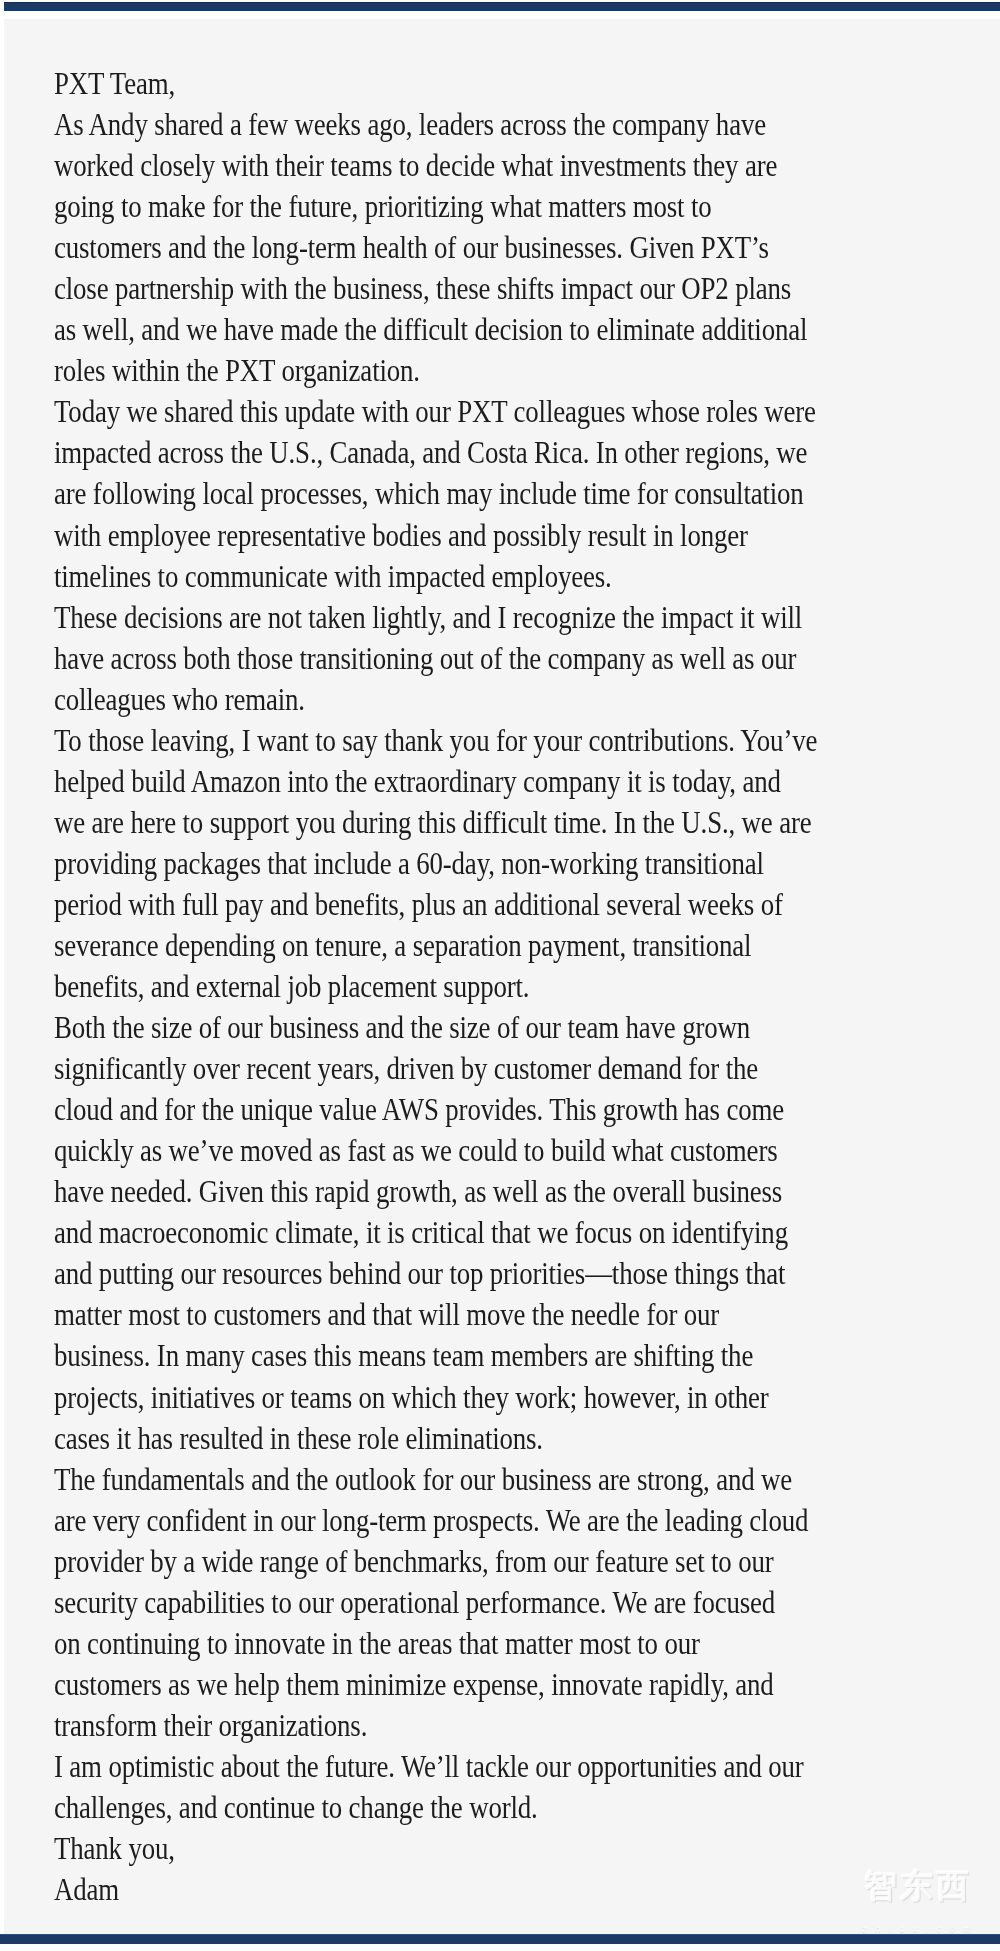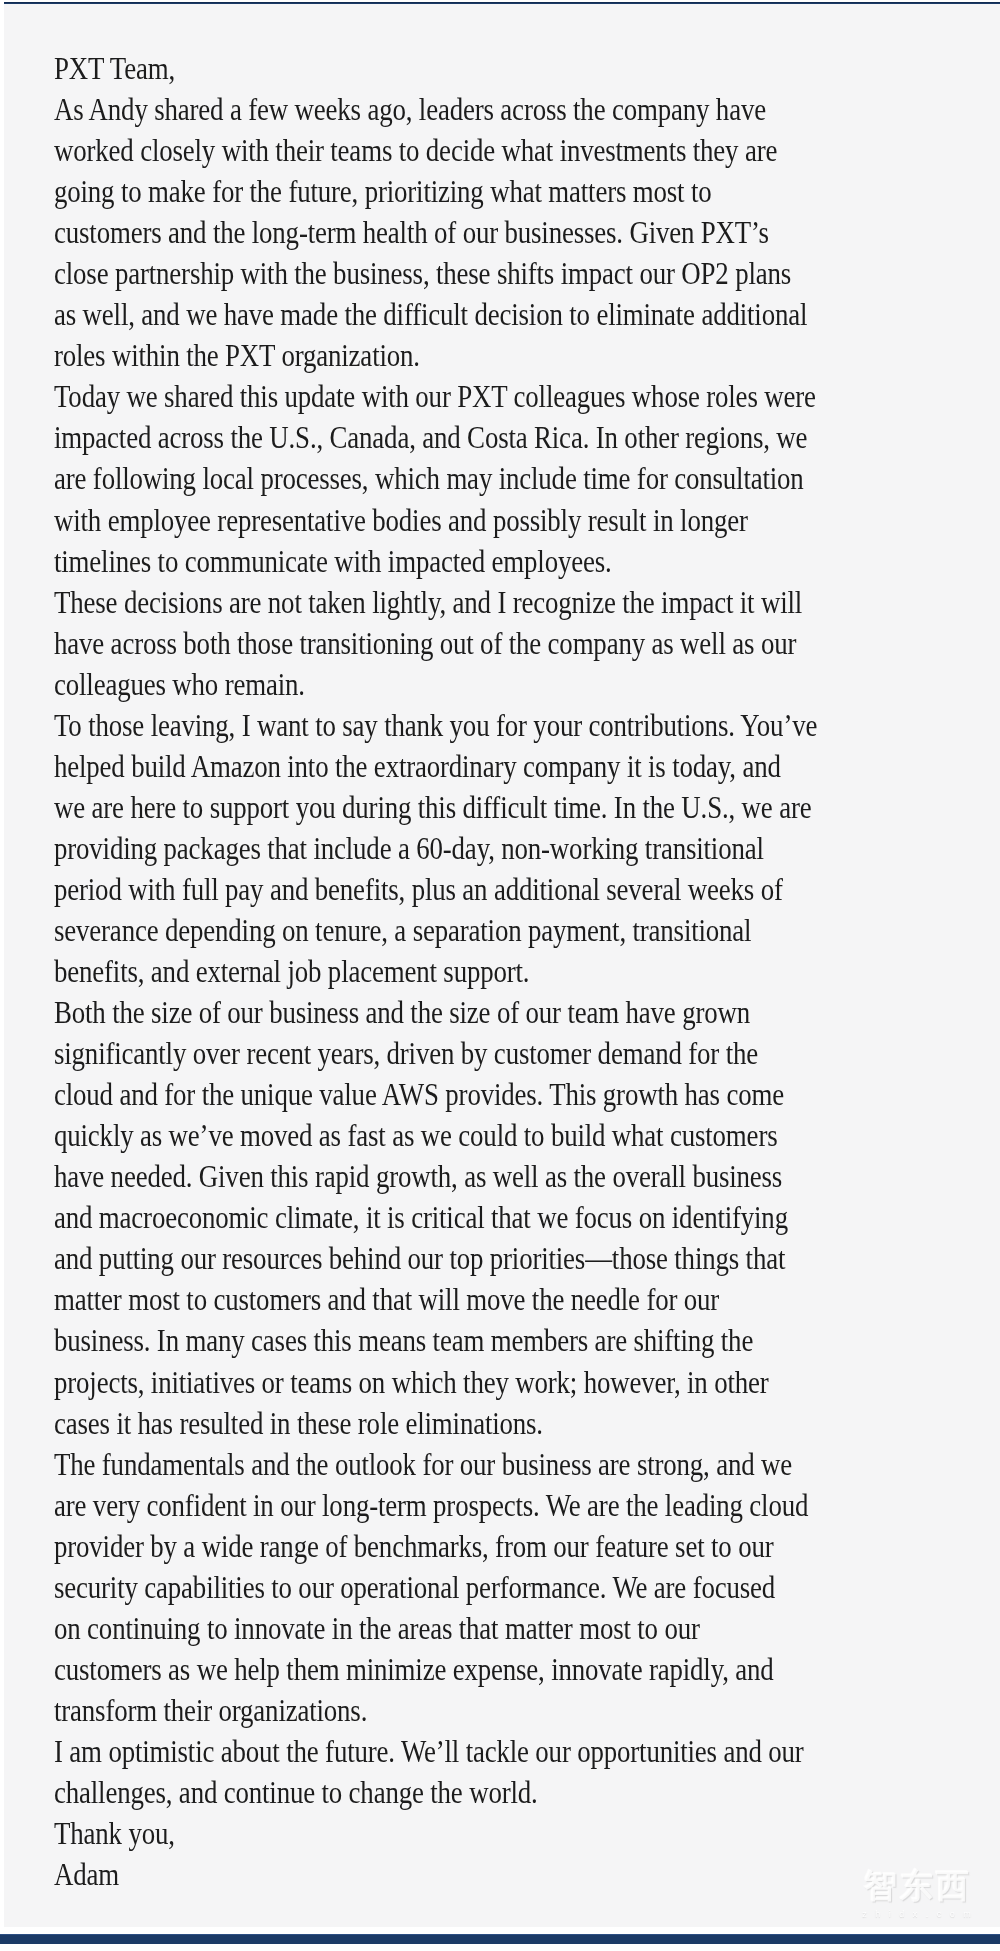--- a/index.html
+++ b/index.html
@@ -22,21 +22,21 @@
     top: 2px;
     height: 9px;
     background: var(--border, #1b3a66);
     border-top: 1px solid #122c52;
     box-sizing: border-box;
   }
   .memo-card {
     position: absolute;
     left: 4px;
     right: 0;
-    top: 4px;
+    top: 19px;
     height: 1923px;
     background: var(--background, #f5f5f6);
     overflow: hidden;
   }
   .memo-body {
     position: absolute;
     left: 50px;  
     top: 44px;   
     width: 940px;
   }
@@ -61,21 +61,21 @@
   .wm-logo {
     font-size: 33px;
     font-weight: bold;
     letter-spacing: 3px;
     color: rgba(255,255,255,0.82);
     text-shadow: 1px 1px 1px rgba(160,160,160,0.35), -1px -1px 1px rgba(255,255,255,0.95);
     line-height: 44px;
     white-space: nowrap;
   }
   .wm-sub {
-    margin-top: 1px;
+    margin-top: 16px;
     font-family: "Liberation Sans", sans-serif;
     font-size: 9px;
     letter-spacing: 3px;
     color: rgba(255,255,255,0.9);
     text-shadow: 0 1px 1px rgba(160,160,160,0.3);
     white-space: nowrap;
   }
   .bottom-bar {
     position: absolute;
     left: 0;

